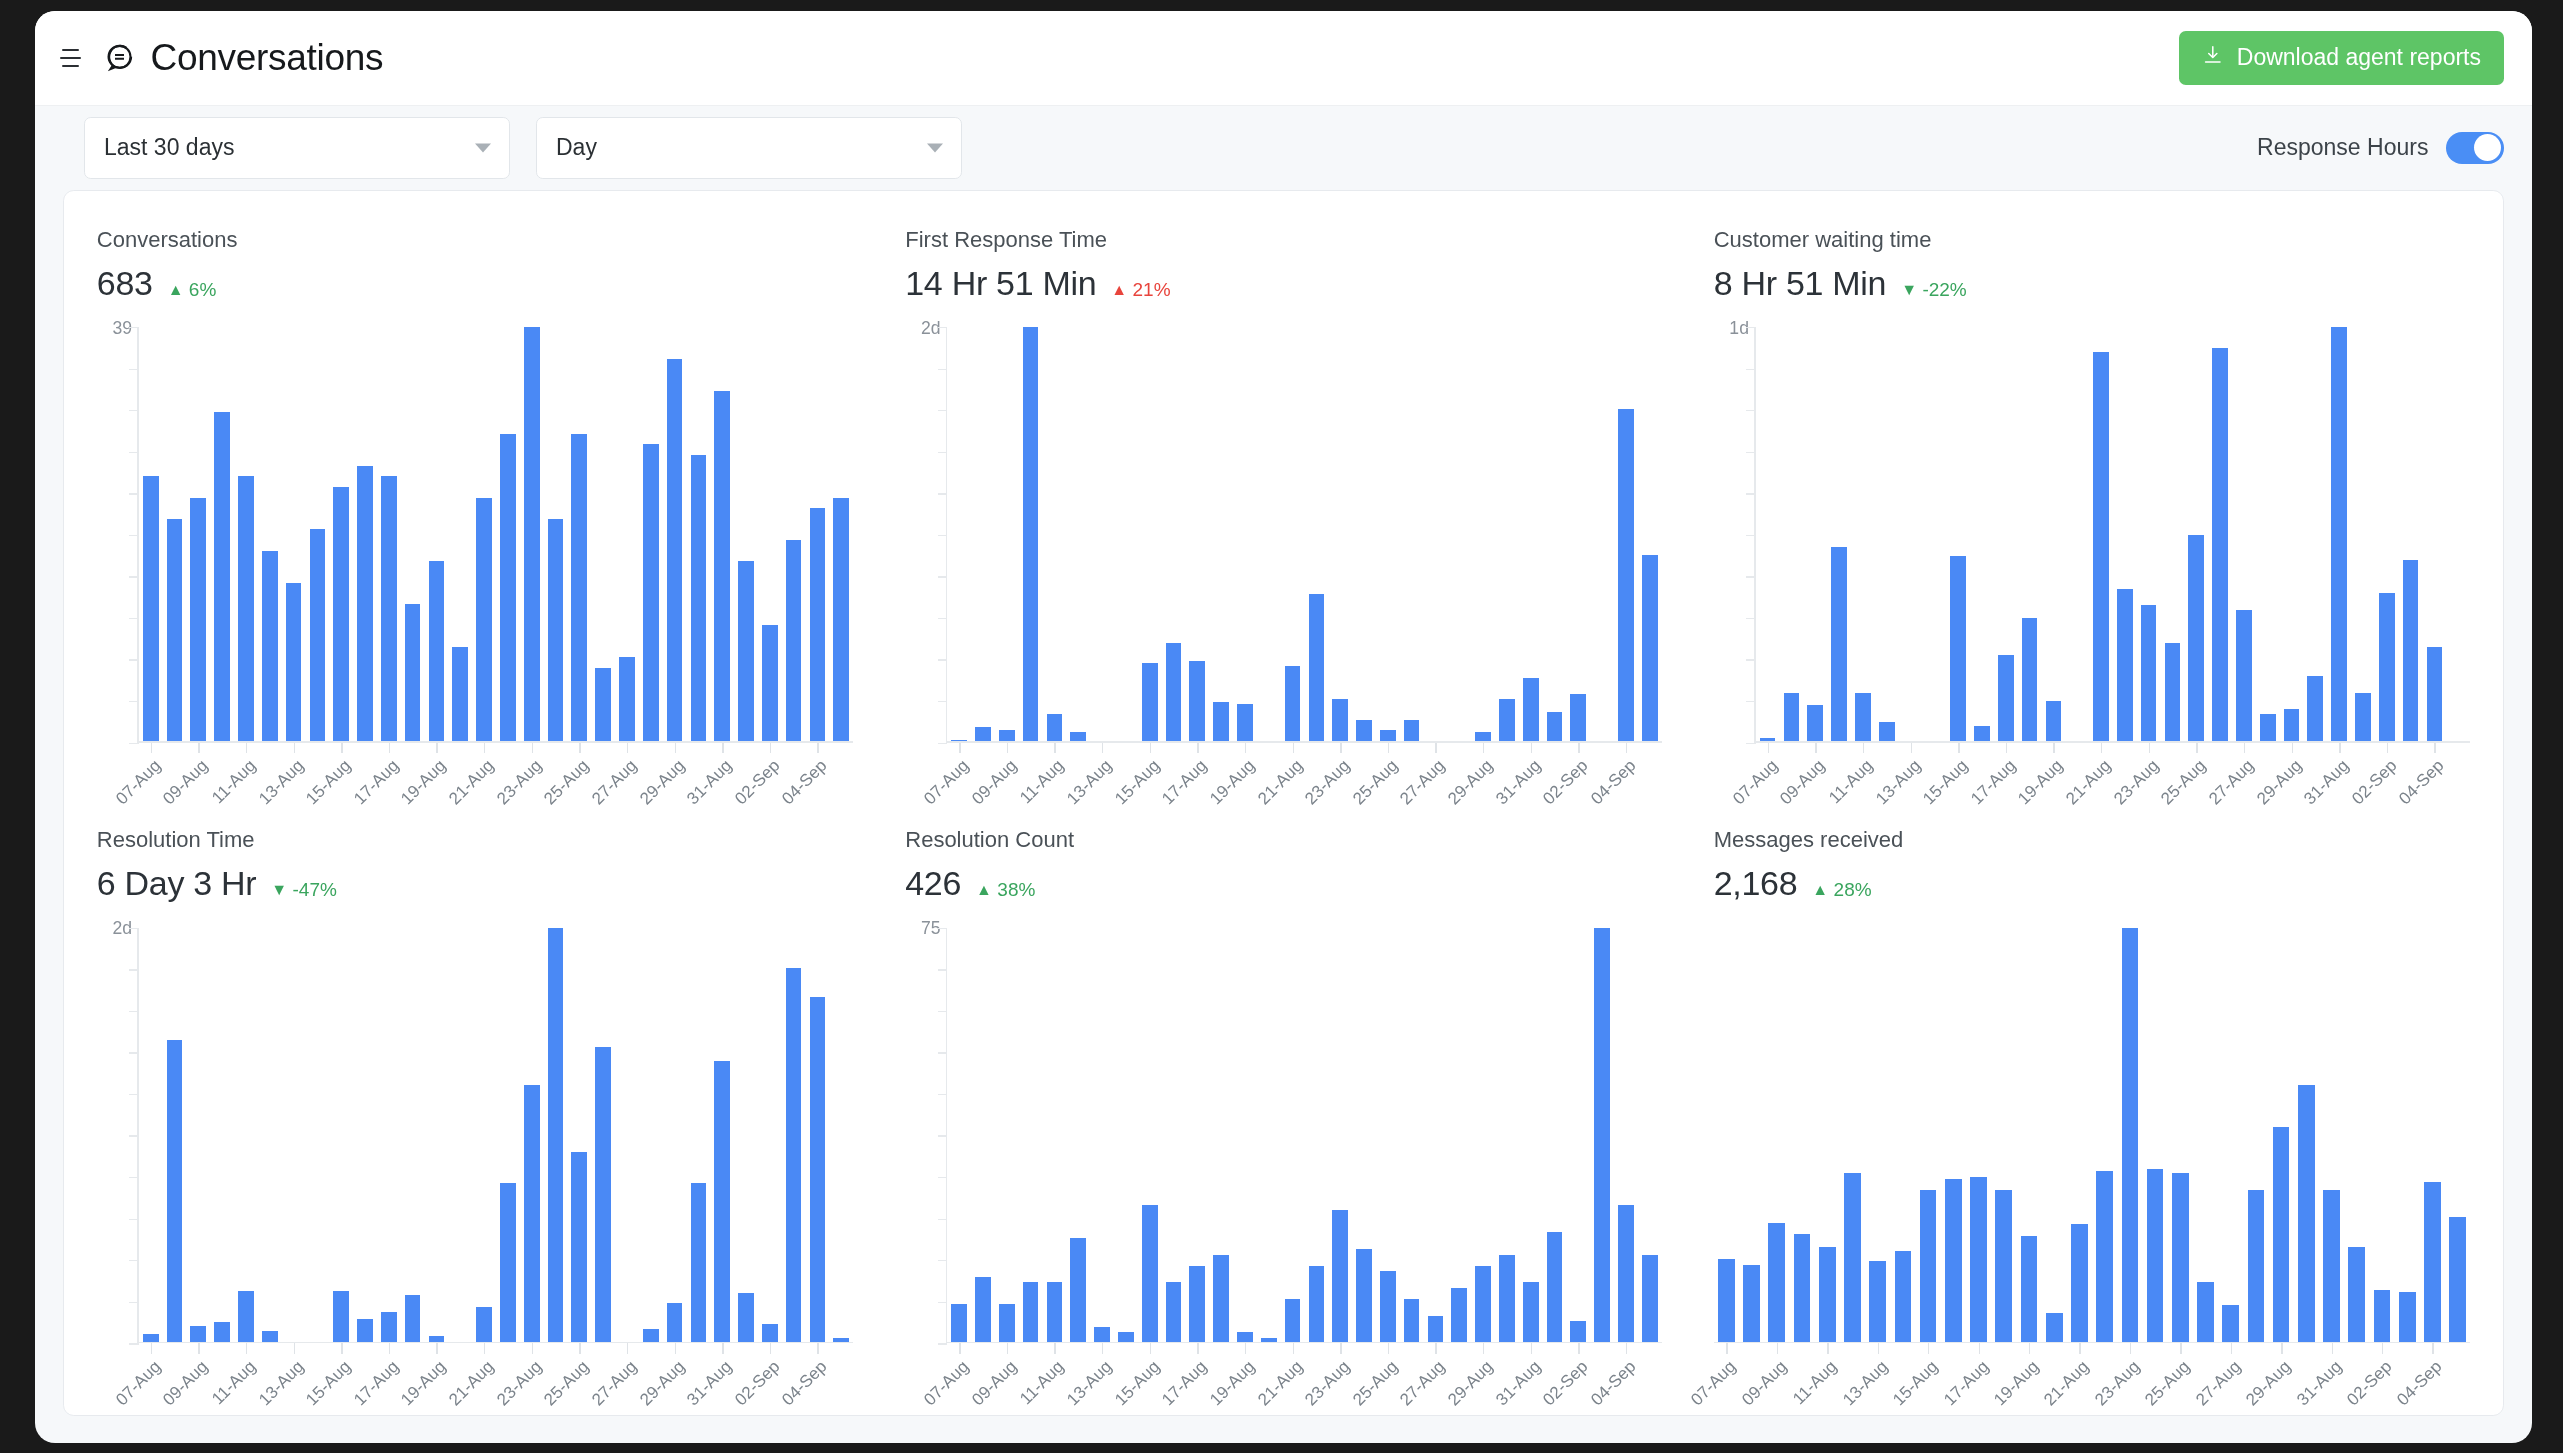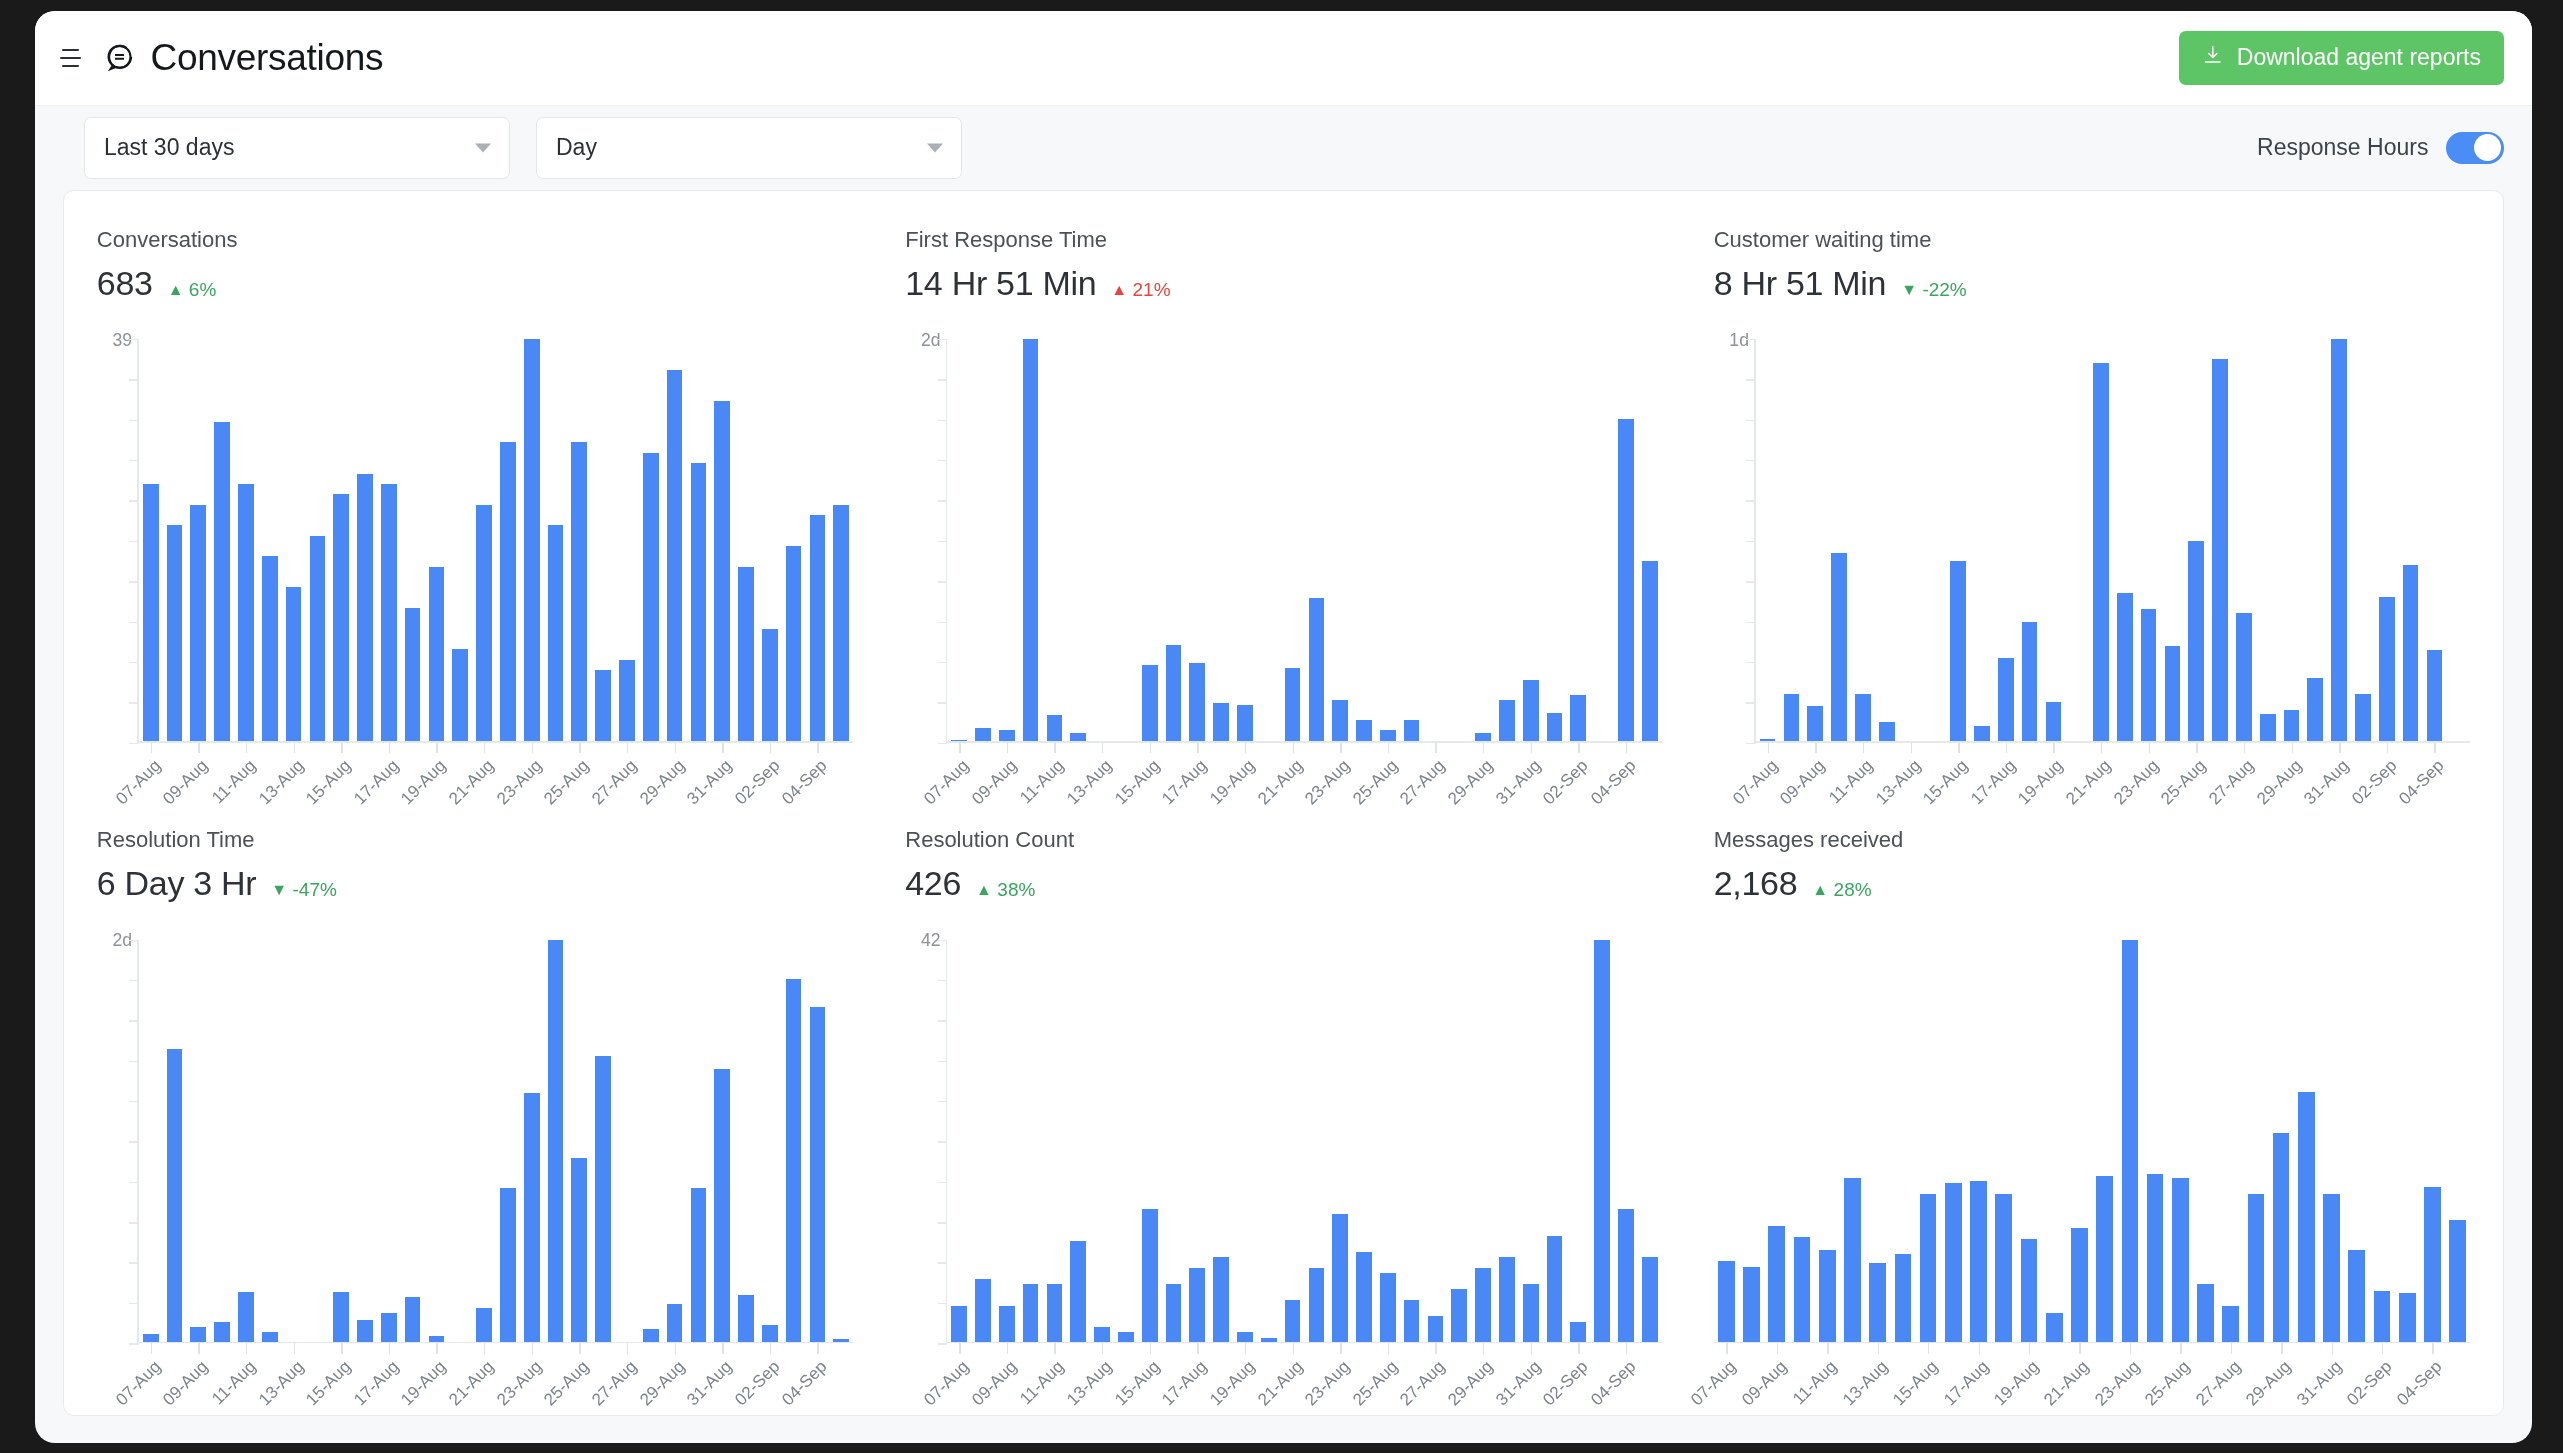--- a/index.html
+++ b/index.html
@@ -144,21 +144,20 @@
   .up   { color: #3aa55e; }
   .down { color: #3aa55e; }
   .bad  { color: #e8443c; }
 
   
   .chart {
     flex: 1 1 auto;
     position: relative;
     min-height: 0;
     display: flex;
-    margin-top: 12px;
   }
   .y-axis {
     width: 42px;
     position: relative;
     flex: 0 0 auto;
   }
   .y-max {
     position: absolute;
     right: 6.8px; top: -2.7px;
     font-size: 17.6px; color: #8a9199;
@@ -1077,21 +1076,21 @@
             <div class="card-title">Resolution Count</div>
             <div class="card-kpi">
               <span class="kpi-value">426</span>
               <span class="kpi-delta up">
                 <span class="tri">▲</span>
                 <span>38%</span>
               </span>
             </div>
             <div class="chart">
               <div class="y-axis">
-                <span class="y-max">42</span>
+                <span class="y-max">75</span>
                 <div class="axis-line"></div>
                 <div class="ticks">
                   <i style="top:0%"></i>
                   <i style="top:10%"></i>
                   <i style="top:20%"></i>
                   <i style="top:30%"></i>
                   <i style="top:40%"></i>
                   <i style="top:50%"></i>
                   <i style="top:60%"></i>
                   <i style="top:70%"></i>

